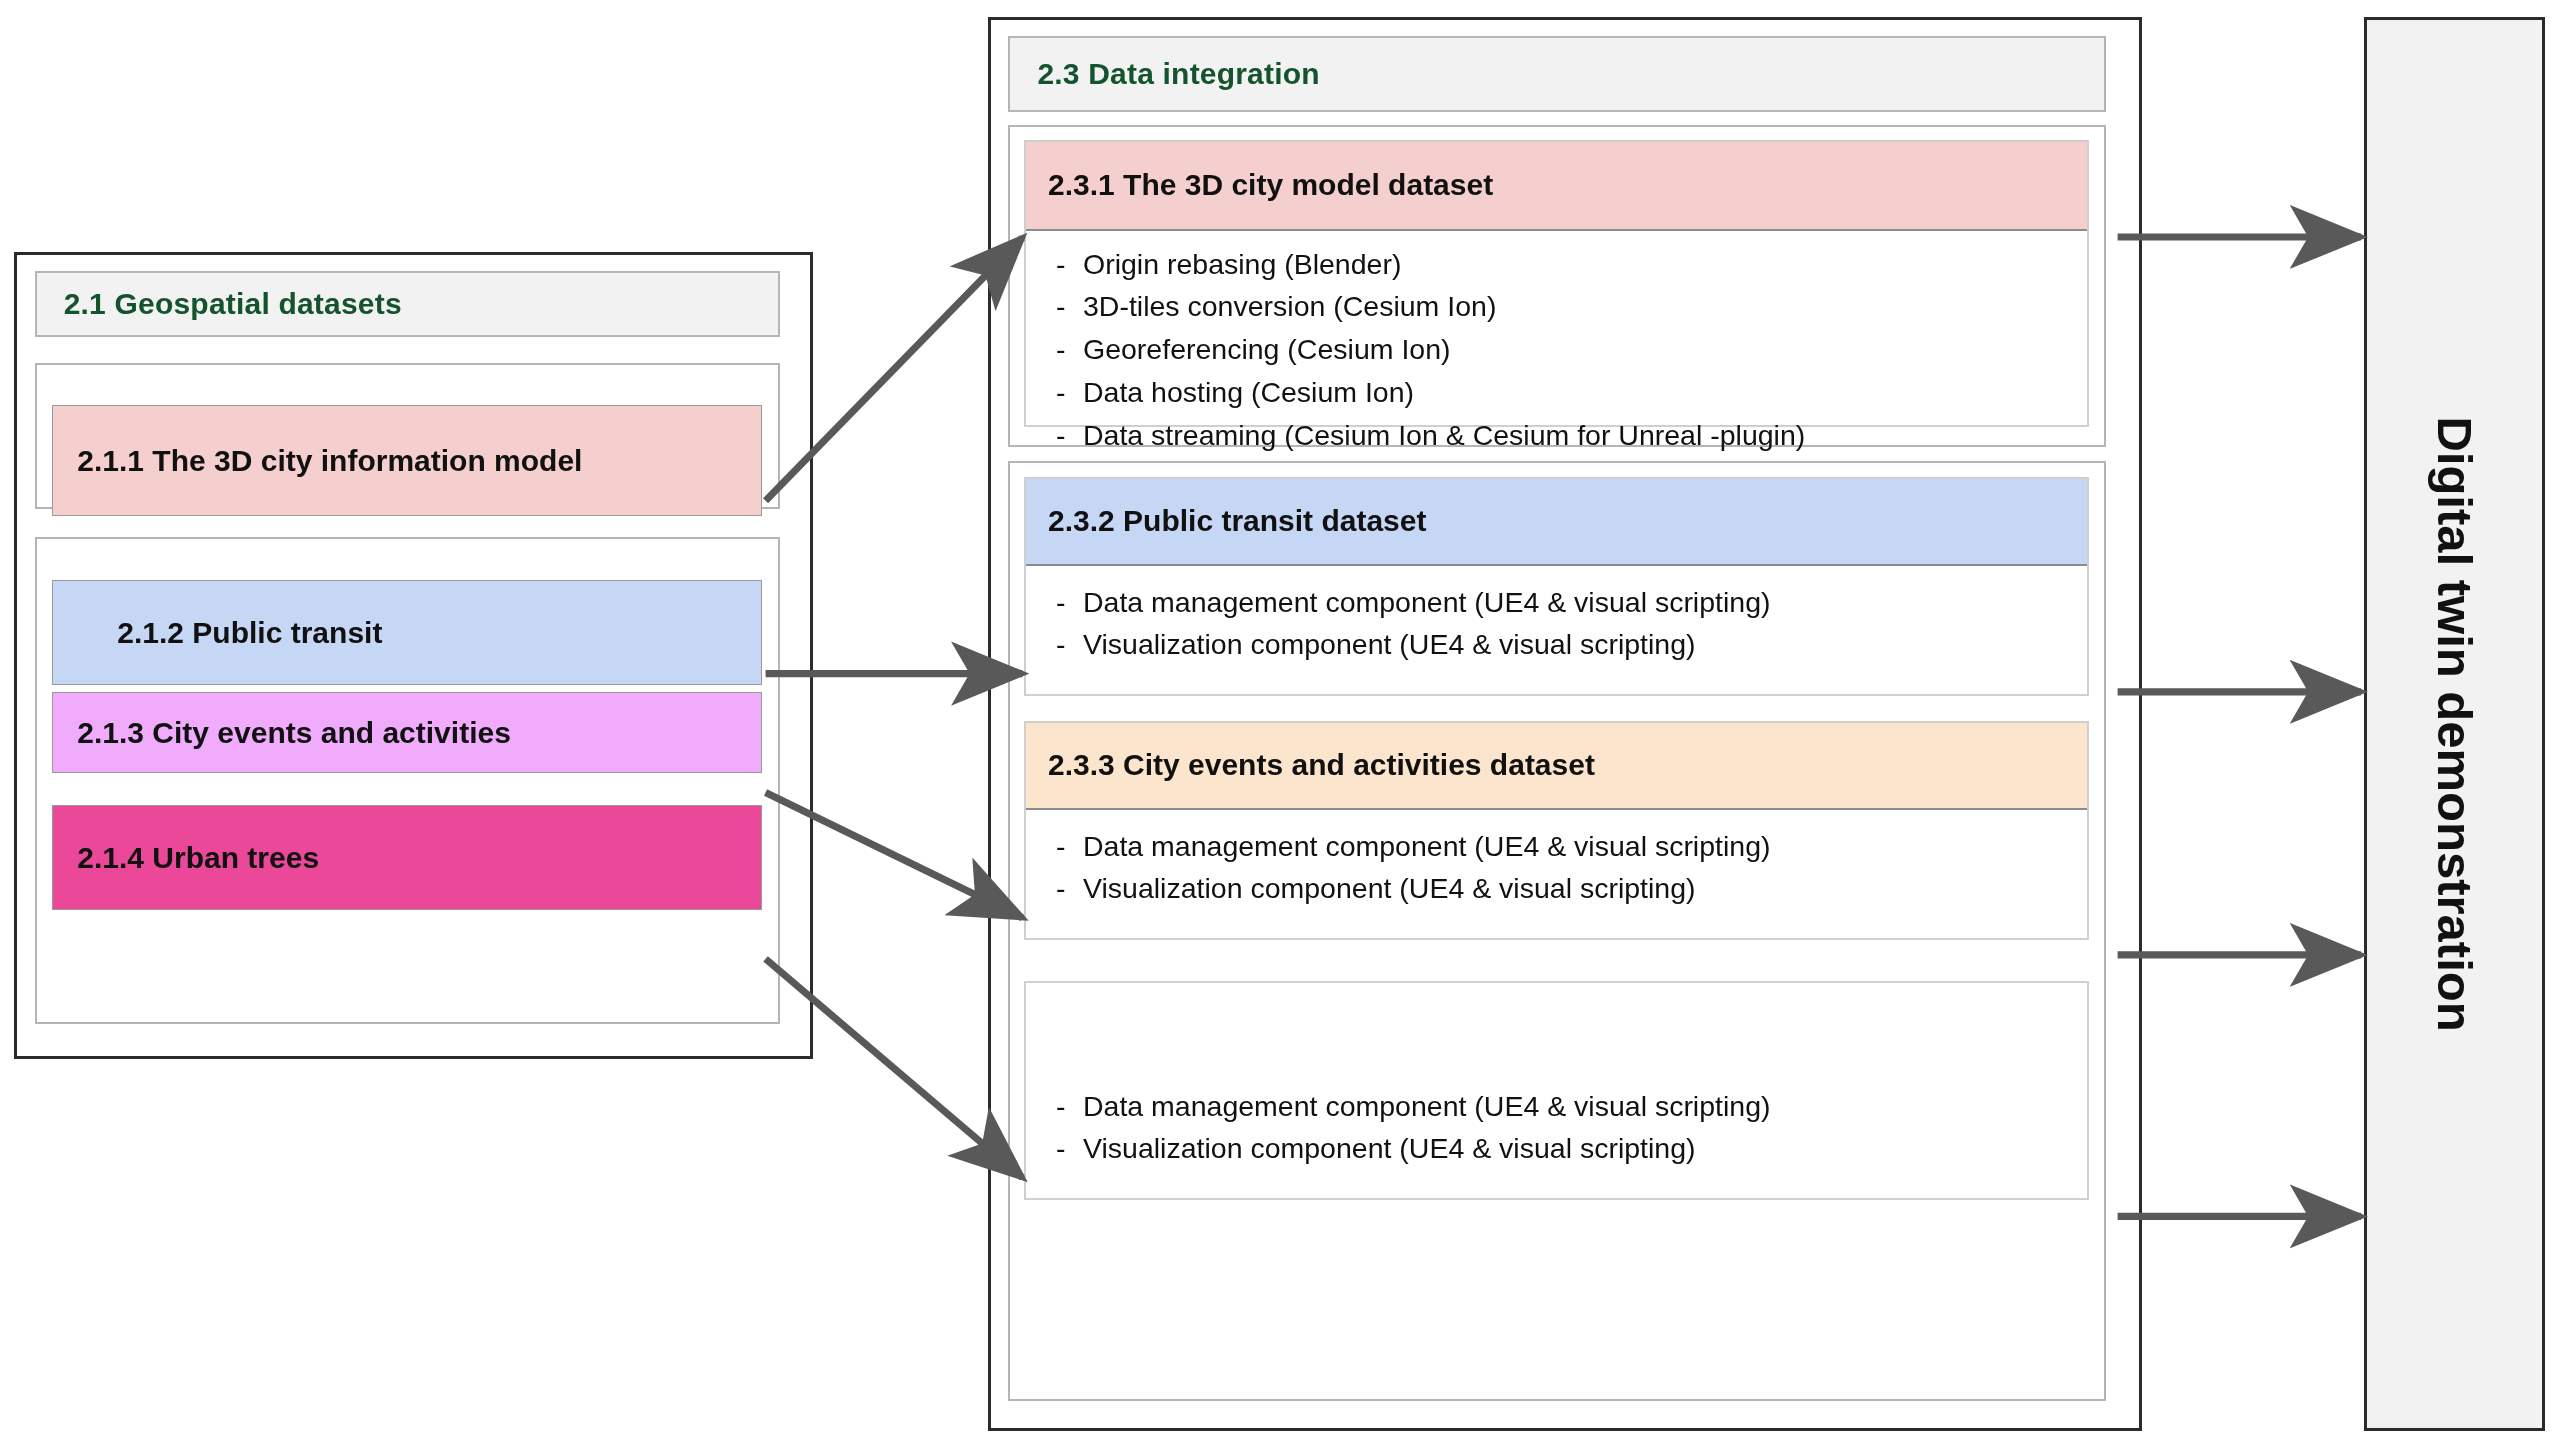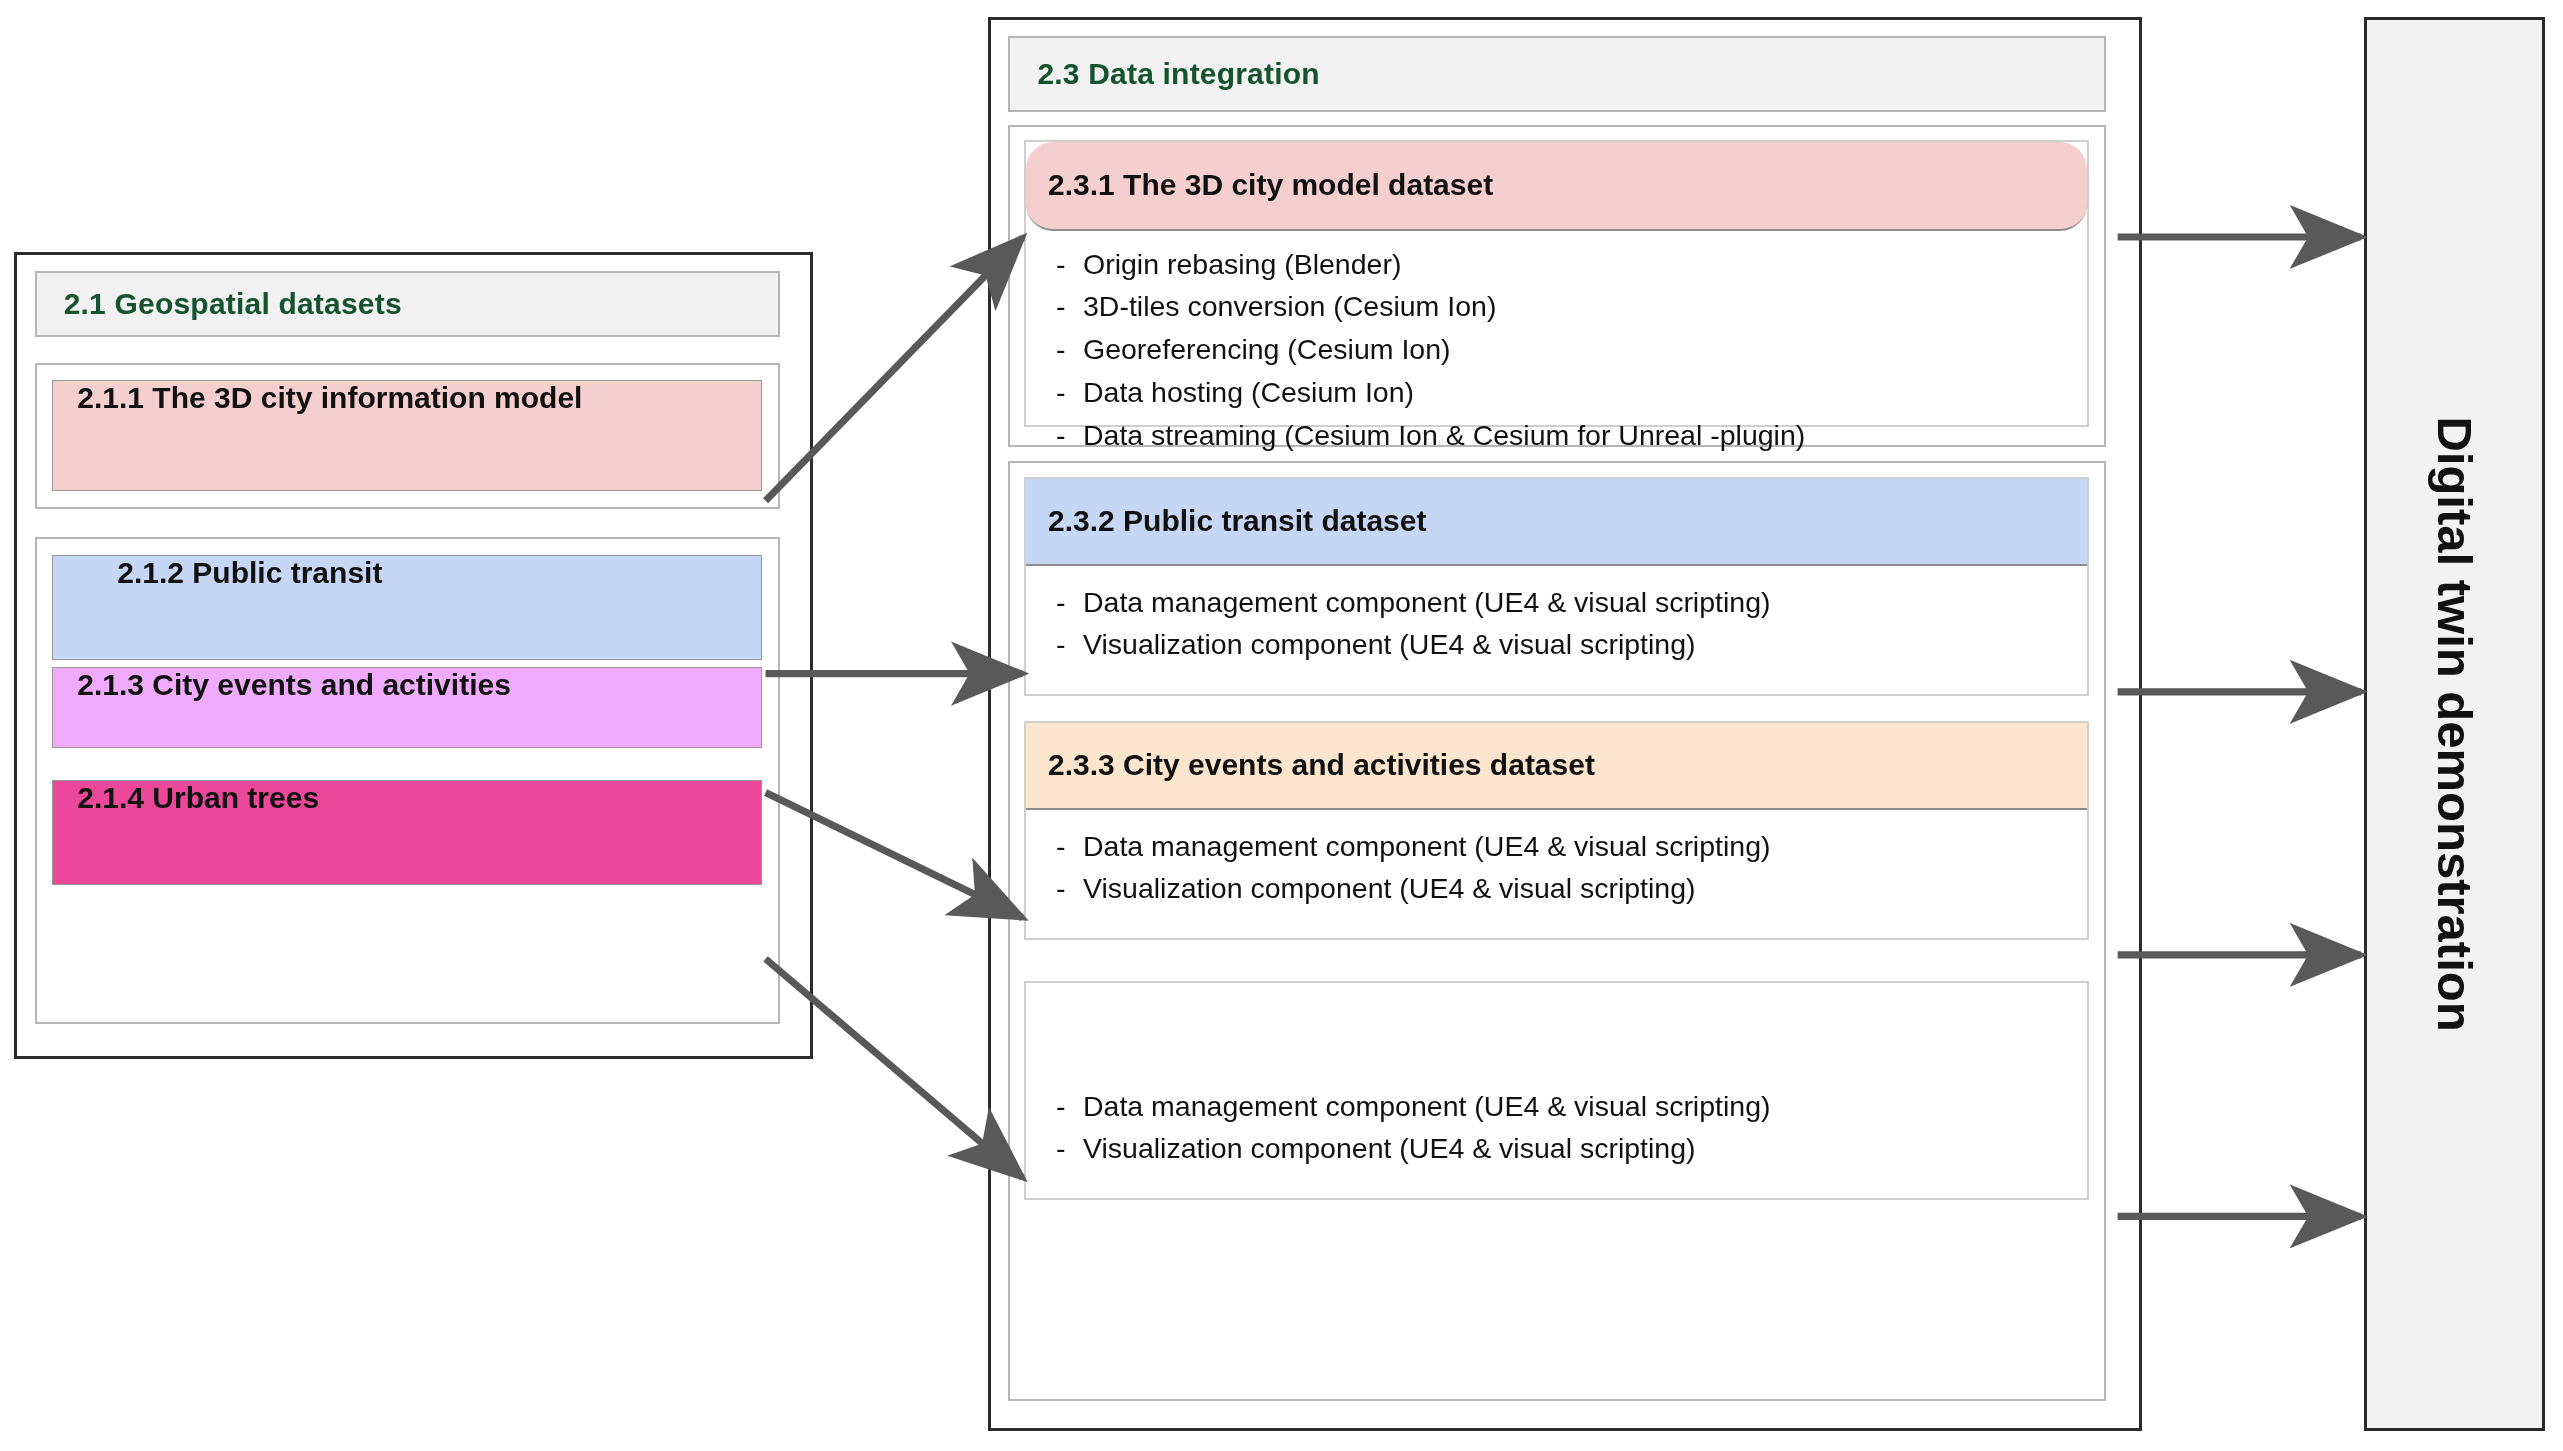--- a/index.html
+++ b/index.html
@@ -56,21 +56,22 @@
     padding-left: 27px;
     letter-spacing: 0.2px;
   }
 
   
   .chip {
     position: absolute;
     box-sizing: border-box;
     border: 1.6px solid #9a9a9a;
     display: flex;
-    align-items: flex-start;
+    align-items: center;
+    margin-top: 25px;
   }
   .chip .label {
     font-size: 30px;
     font-weight: bold;
     color: #111111;
     padding-left: 24px;
   }
 
   
   .card {
@@ -173,21 +174,21 @@
 
   <div class="outer-frame" style="left:988px; top:16.6px; width:1154px; height:1414px;">
 
     <div class="header-band" style="left:17.4px; top:16px; width:1098px; height:76px;">
       <span class="label">2.3 Data integration</span>
     </div>
 
     <div class="inner-frame" style="left:17.4px; top:105px; width:1098px; height:322px;"></div>
 
     <div class="card" style="left:33px; top:120px; width:1065px; height:287px;">
-      <div class="card-head" style="height:89px; background:#f5cfce;border-radius:27px;">
+      <div class="card-head" style="height:89px; background:#f5cfce;">
         <span class="label">2.3.1 The 3D city model dataset</span>
       </div>
       <div class="bullets" style="top:108px;">
         <div class="bullet-row">
           <span class="dash">-</span>
           <span class="btext">Origin rebasing (Blender)</span>
         </div>
         <div class="bullet-row">
           <span class="dash">-</span>
           <span class="btext">3D-tiles conversion (Cesium Ion)</span>

